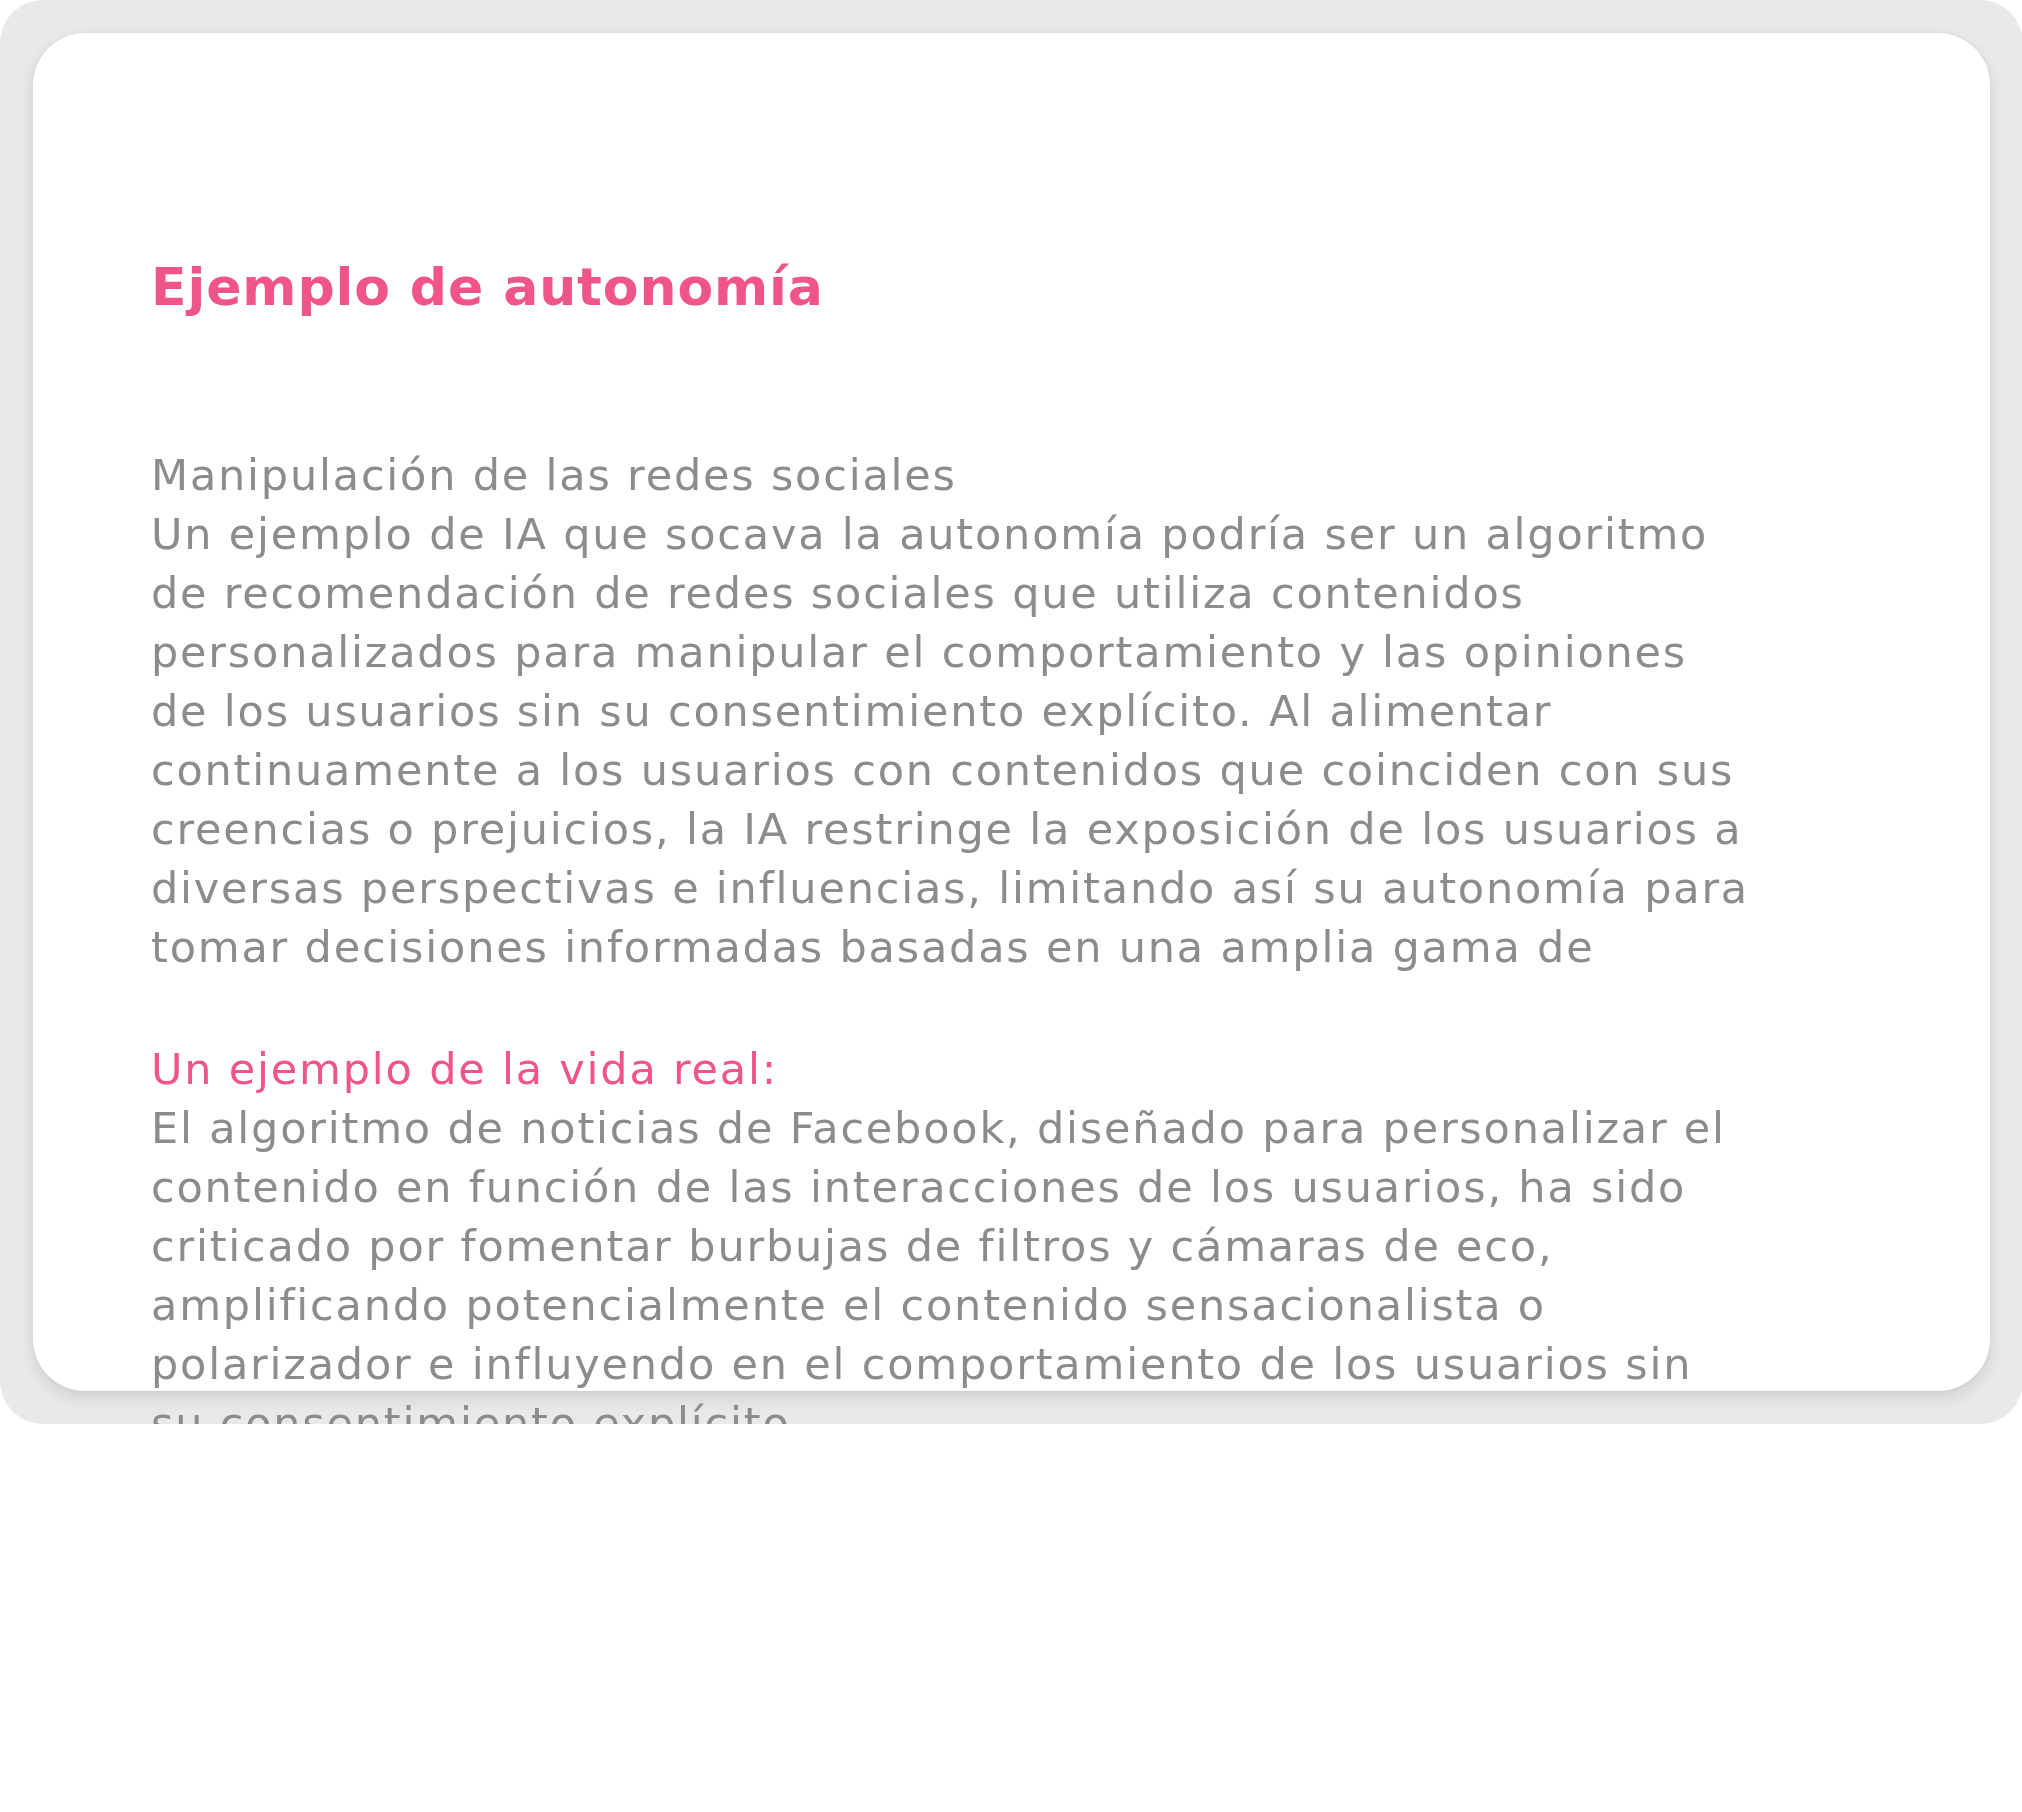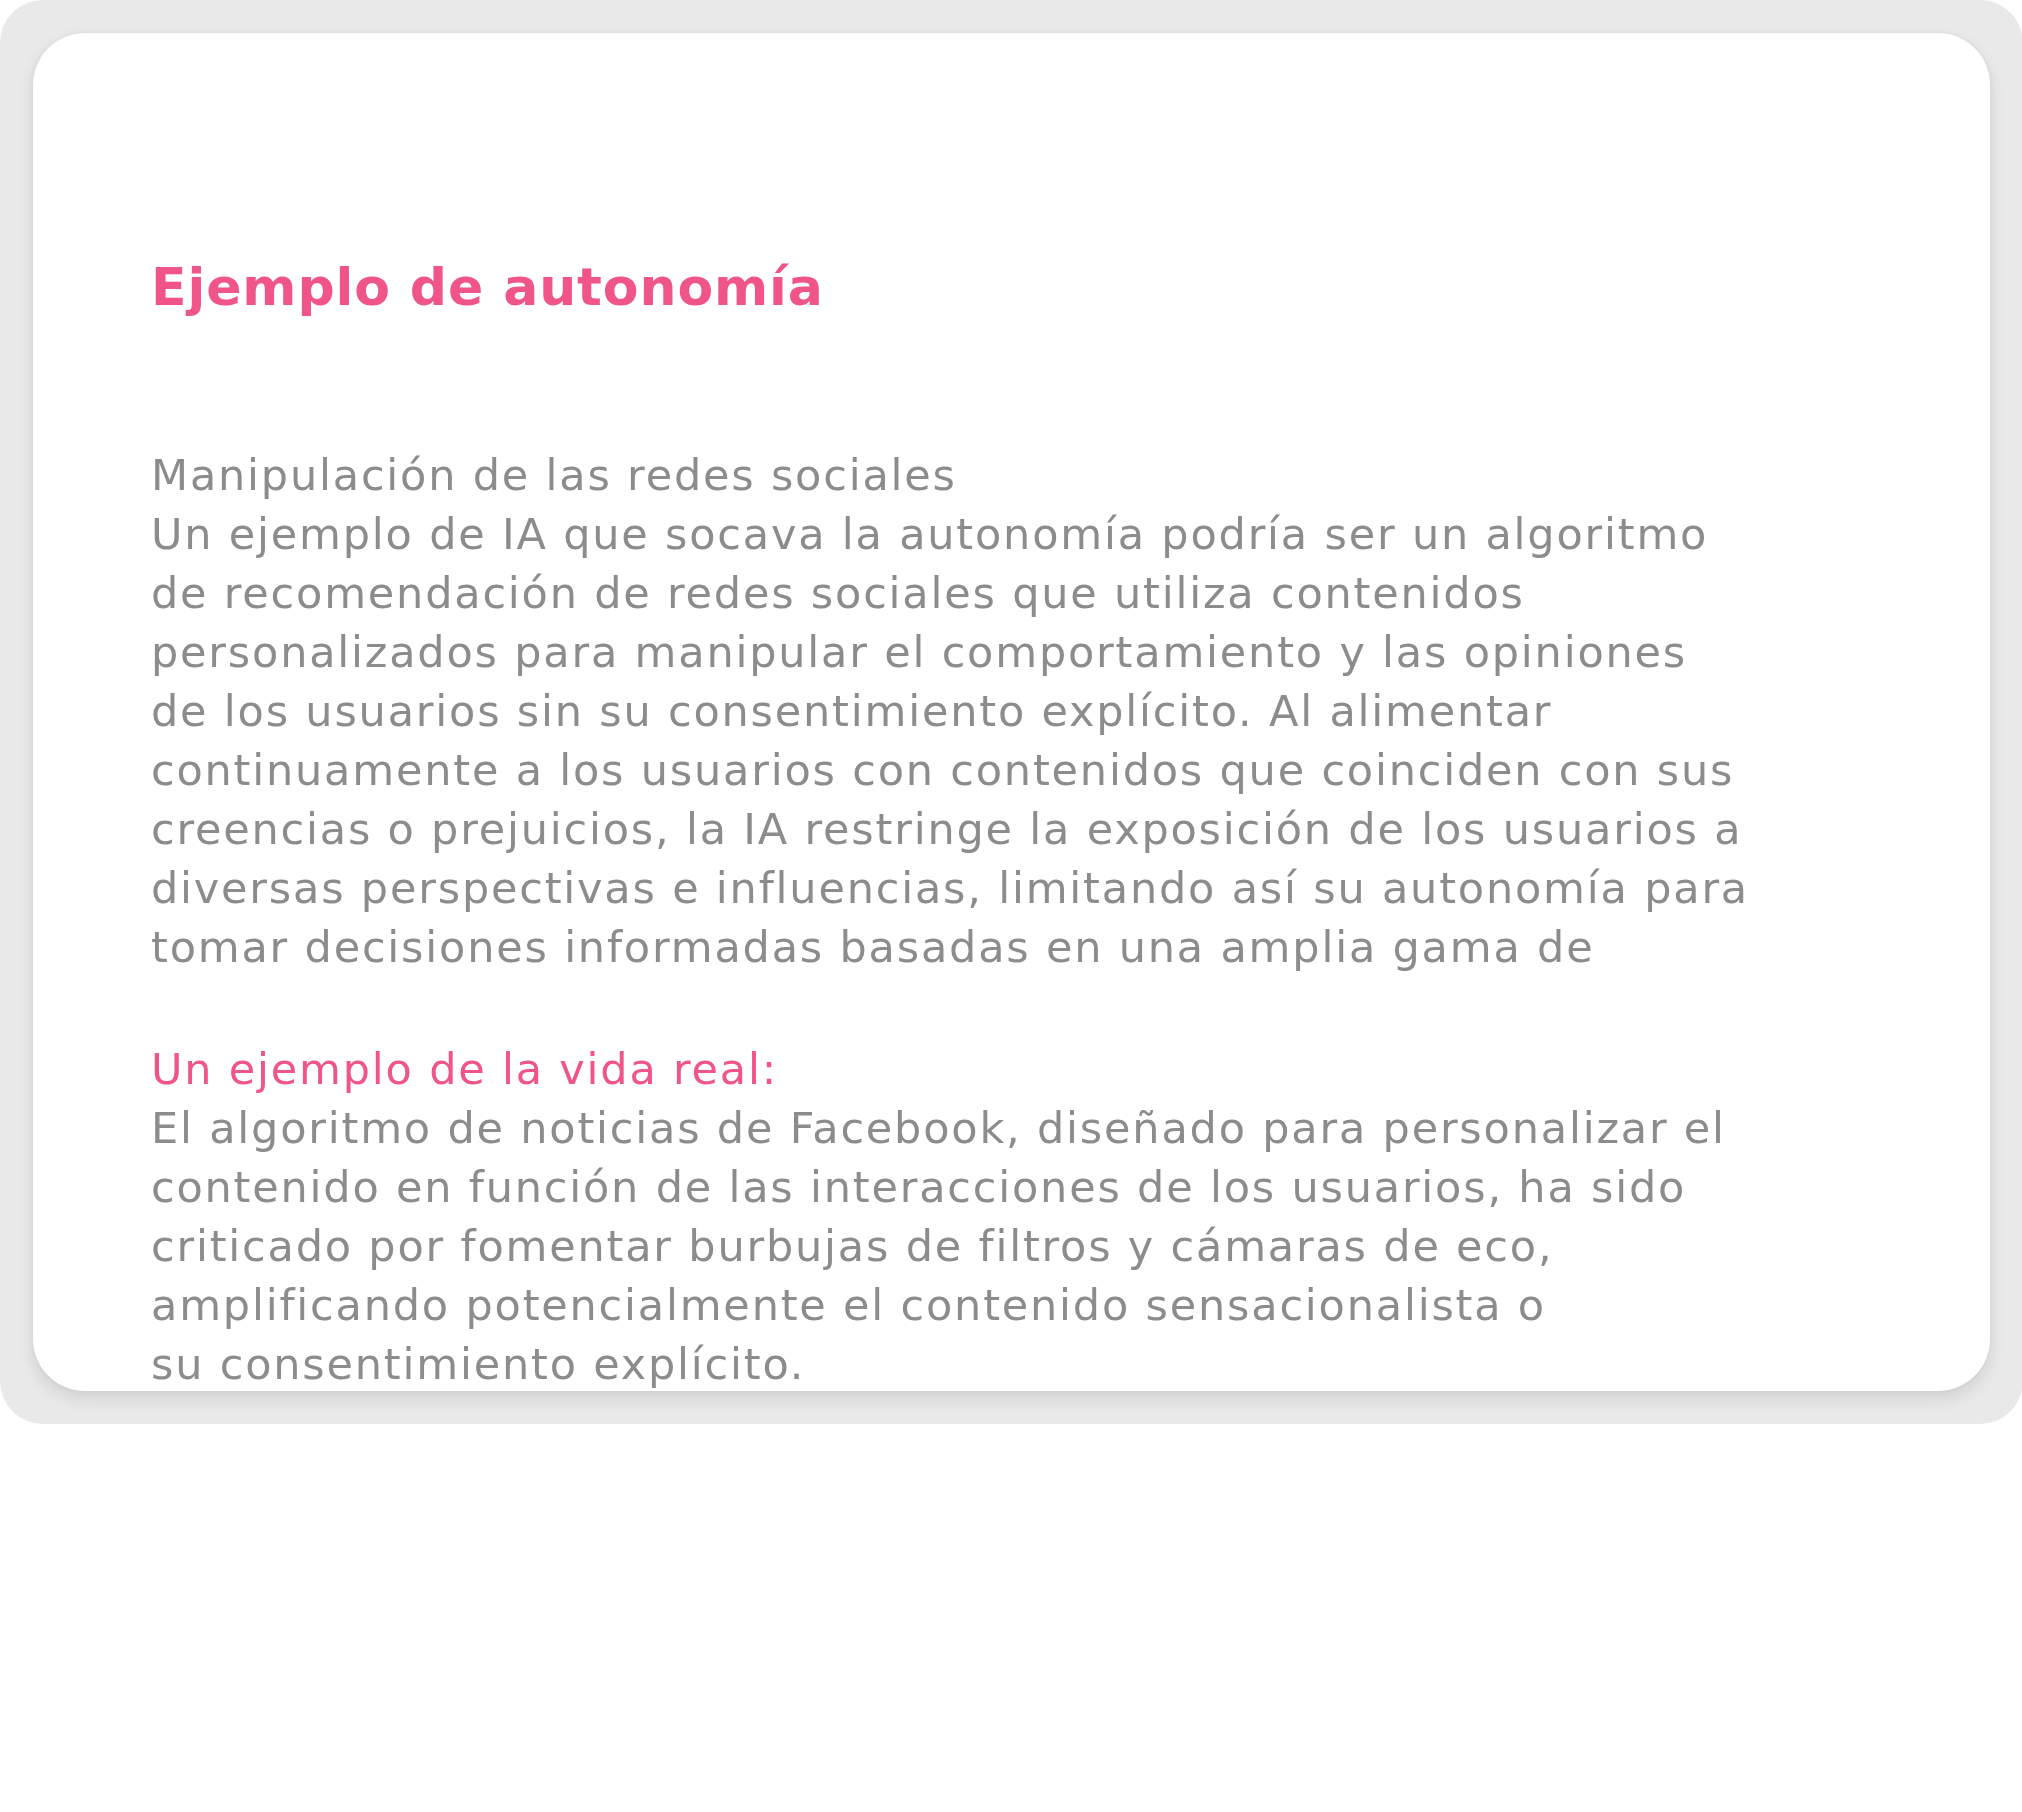--- a/index.html
+++ b/index.html
@@ -92,20 +92,21 @@
       <div class="line">tomar decisiones informadas basadas en una amplia gama de</div>
     </div>
 
     <div class="subheading">Un ejemplo de la vida real:</div>
 
     <div>
       <div class="line">El algoritmo de noticias de Facebook, diseñado para personalizar el</div>
       <div class="line">contenido en función de las interacciones de los usuarios, ha sido</div>
       <div class="line">criticado por fomentar burbujas de filtros y cámaras de eco,</div>
       <div class="line">amplificando potencialmente el contenido sensacionalista o</div>
+      <div class="line">polarizador e influyendo en el comportamiento de los usuarios sin</div>
       <div class="line">su consentimiento explícito.</div>
     </div>
 
     <div class="cta">
       <span>Haga clic </span><a>aquí </a><span>para saber más.</span>
     </div>
 
   </div>
 </div>
 

